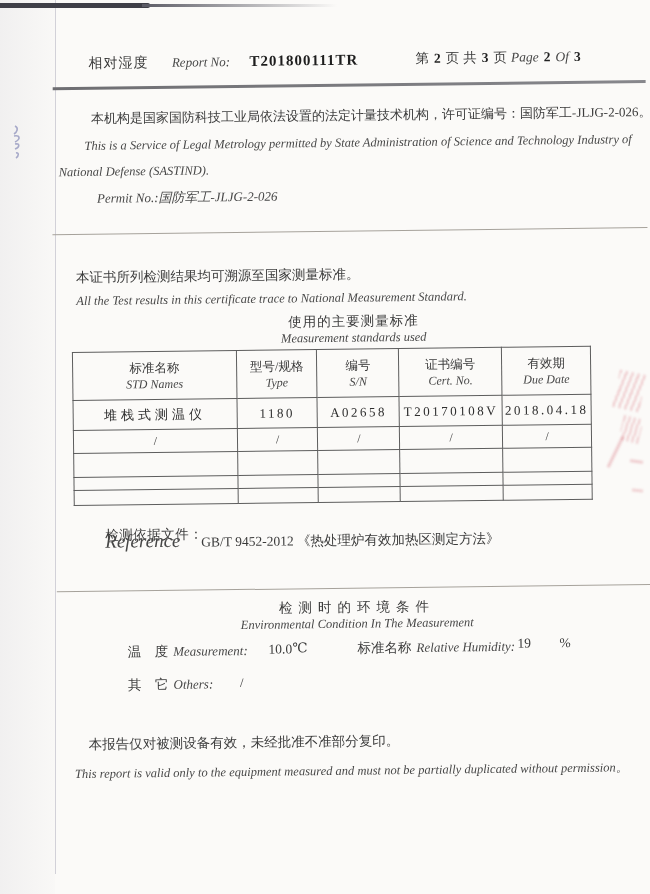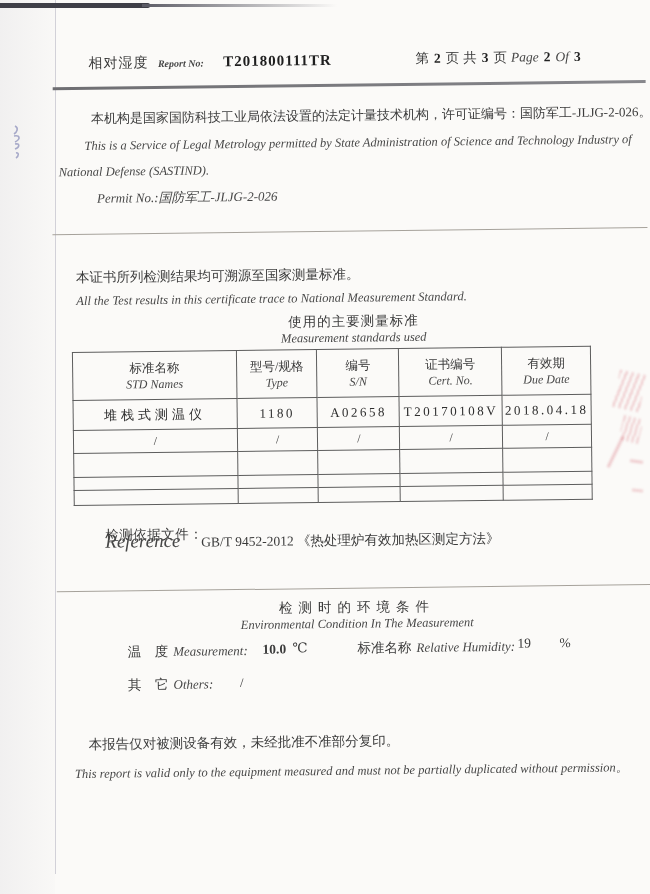--- a/index.html
+++ b/index.html
@@ -25,21 +25,21 @@
     background:repeating-linear-gradient(95deg,rgba(206,78,92,.55) 0 2px,transparent 2px 5px);}
   .rm3{left:614px;top:435px;width:3px;height:34px;transform:rotate(26deg);background:rgba(206,78,92,.55);}
   .rm4{left:630px;top:460px;width:13px;height:3px;transform:rotate(8deg);background:rgba(206,78,92,.5);}
   .rm5{left:632px;top:489px;width:11px;height:3px;transform:rotate(6deg);background:rgba(206,78,92,.45);}
   
   .sheet{left:0;top:0;width:650px;height:894px;transform:rotate(-0.7deg);transform-origin:325px 440px;}
   .en{font-style:italic;color:#474747;}
   
   .hdr-left{left:93px;top:52px;white-space:nowrap;font-size:14px;}
   .hdr-left .lbl-zh{letter-spacing:1px;}
-  .hdr-left .lbl-en{font-size:10px;margin-left:6px;font-weight:bold;}
+  .hdr-left .lbl-en{font-size:13px;margin-left:20px;}
   .hdr-left .rep-no{font-weight:bold;color:#1e1e1e;font-size:15px;margin-left:16px;letter-spacing:1px;font-style:normal;}
   .hdr-right{left:418px;top:51px;white-space:nowrap;font-size:13.5px;}
   .hdr-right .n{font-weight:bold;color:#222;padding:0 3px;}
   .hdr-right .w{padding:0 2px;}
   .rule-thick{left:57px;top:84px;width:593px;height:3px;
     background:linear-gradient(to right,#6e6e72,#87878c);}
   .rule-thin{height:1px;background:#a6a29b;}
   .rt1{left:55px;top:231px;width:595px;}
   .rt2{left:55px;top:588px;width:595px;}
   
@@ -67,21 +67,21 @@
   tr.r2{height:23px;font-size:12px;}
   tr.r3{height:24px;} tr.r4{height:13px;} tr.r5{height:15px;}
   
   .ref-label{left:104px;top:524px;font-size:13.5px;letter-spacing:.5px;}
   .ref-value{left:200px;top:532px;font-size:13.5px;white-space:nowrap;}
   .ref-en{left:104px;top:528px;font-size:19px;}
   
   .env-title-zh{top:599px;font-size:13.5px;letter-spacing:6px;}
   .env-title-en{top:617px;font-size:12.5px;}
   .env-row{white-space:nowrap;font-size:13.5px;}
-  .e-temp{left:125px;top:641px;} .e-tval{left:260px;top:641px;font-weight:bold;} .e-tunit{left:290px;top:639px;}
+  .e-temp{left:125px;top:641px;} .e-tval{left:266px;top:641px;} .e-tunit{left:290px;top:639px;}
   .e-rh{left:355px;top:640px;} .e-rhval{left:515px;top:638px;} .e-rhunit{left:557px;top:638px;}
   .e-oth{left:125px;top:674px;} .e-oval{left:237px;top:674px;font-size:13px;}
   .env-row .en, .e-oth .en{font-size:13px;margin-left:5px;}
   
   .valid-zh{left:85px;top:733px;font-size:13.5px;white-space:nowrap;}
   .valid-en{left:71px;top:763px;font-size:12.5px;white-space:nowrap;}
 </style>
 </head>
 <body>
 

